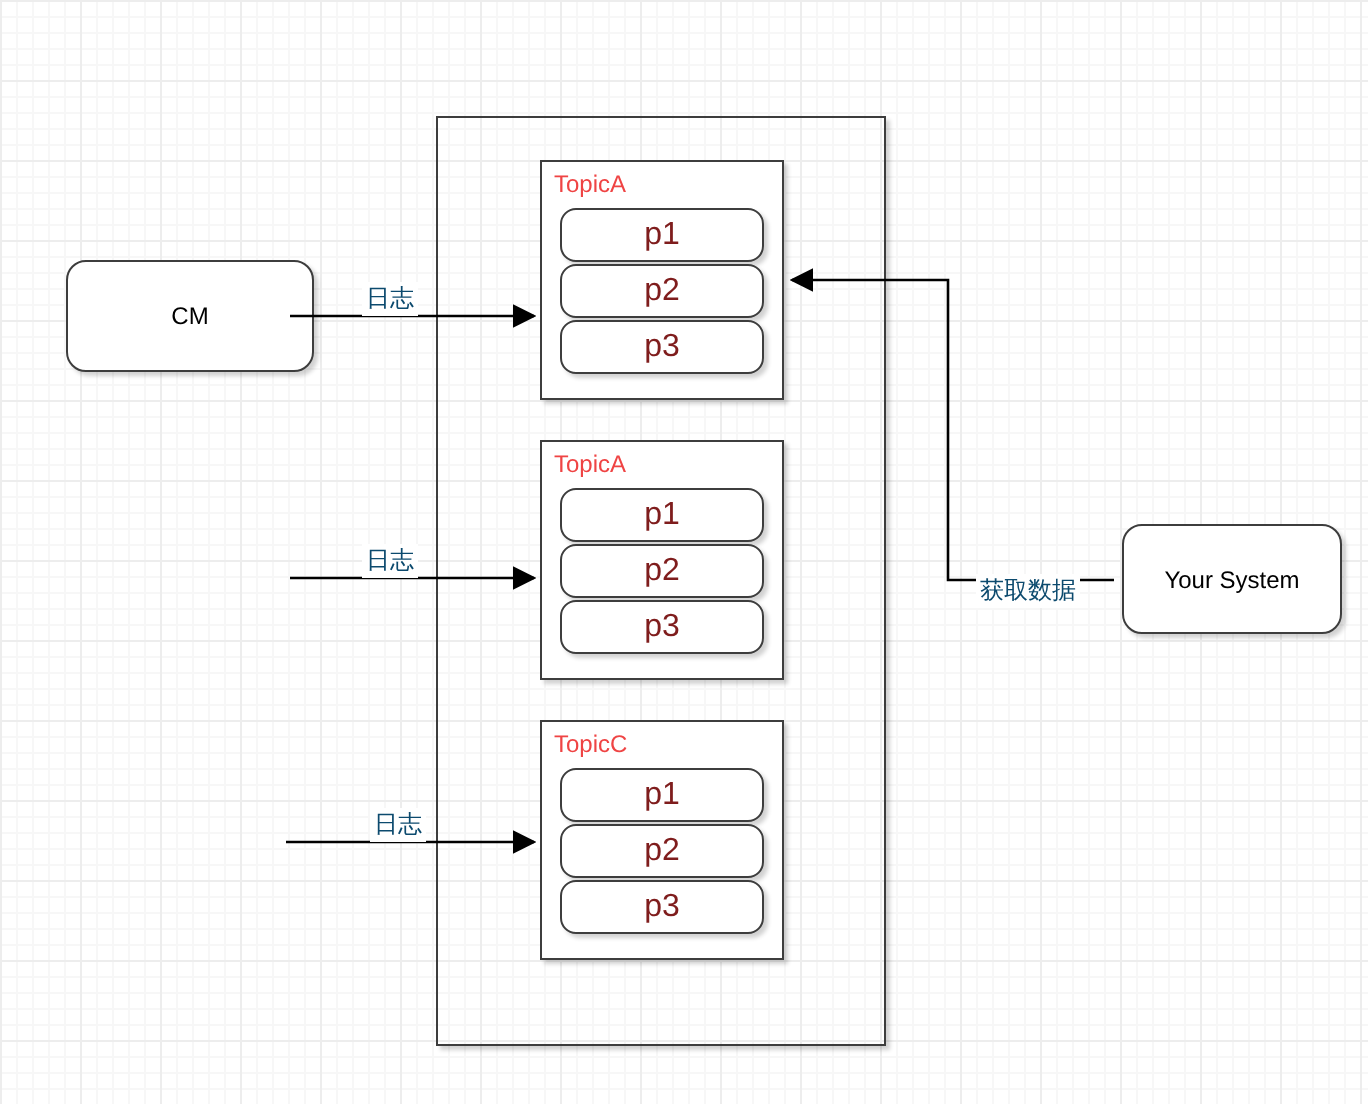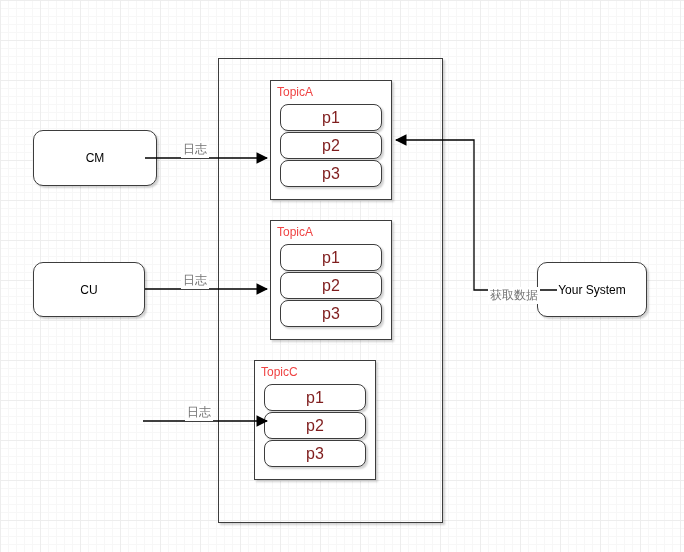--- a/index.html
+++ b/index.html
@@ -75,58 +75,55 @@
   }
   svg.arrows line, svg.arrows polyline{
     stroke:#000;stroke-width:1.3;fill:none;
     pointer-events:stroke;
   }
   .edge-label{
     position:absolute;
     transform:translateX(-50%);
     background:#ffffff;
     padding:0 2px;
-    font-size:12px;color:#737373;
+    font-size:12px;color:#0c4a6e;
     white-space:nowrap;
   }
 </style>
 </head>
 <body>
 
 <div id="canvas">
 
 
   <div class="bigbox"></div>
 
   <div class="node" style="left:33px;top:130px;width:124px;height:56px;">
     <span>CM</span>
   </div>
-  <div class="node" style="left:33px;top:262px;width:112px;height:55px;">
-    <span>CU</span>
-  </div>
 
-  <div class="node" style="left:537px;top:262px;width:110px;height:55px;">
+  <div class="node" style="left:561px;top:262px;width:110px;height:55px;">
     <span>Your System</span>
   </div>
 
   <div class="topic" style="left:270px;top:80px;">
     <div class="topic-label">TopicA</div>
     <div class="pbox p1">p1</div>
     <div class="pbox p2">p2</div>
     <div class="pbox p3">p3</div>
   </div>
 
   <div class="topic" style="left:270px;top:220px;">
     <div class="topic-label">TopicA</div>
     <div class="pbox p1">p1</div>
     <div class="pbox p2">p2</div>
     <div class="pbox p3">p3</div>
   </div>
 
-  <div class="topic" style="left:254px;top:360px;">
+  <div class="topic" style="left:270px;top:360px;">
     <div class="topic-label">TopicC</div>
     <div class="pbox p1">p1</div>
     <div class="pbox p2">p2</div>
     <div class="pbox p3">p3</div>
   </div>
 
   <svg class="arrows">
     <defs>
       <marker id="arrowhead" viewBox="0 0 10 10" refX="9" refY="5" markerWidth="9" markerHeight="9" orient="auto-start-reverse">
         <path d="M0,0 L10,5 L0,10 z" fill="#000"></path>

